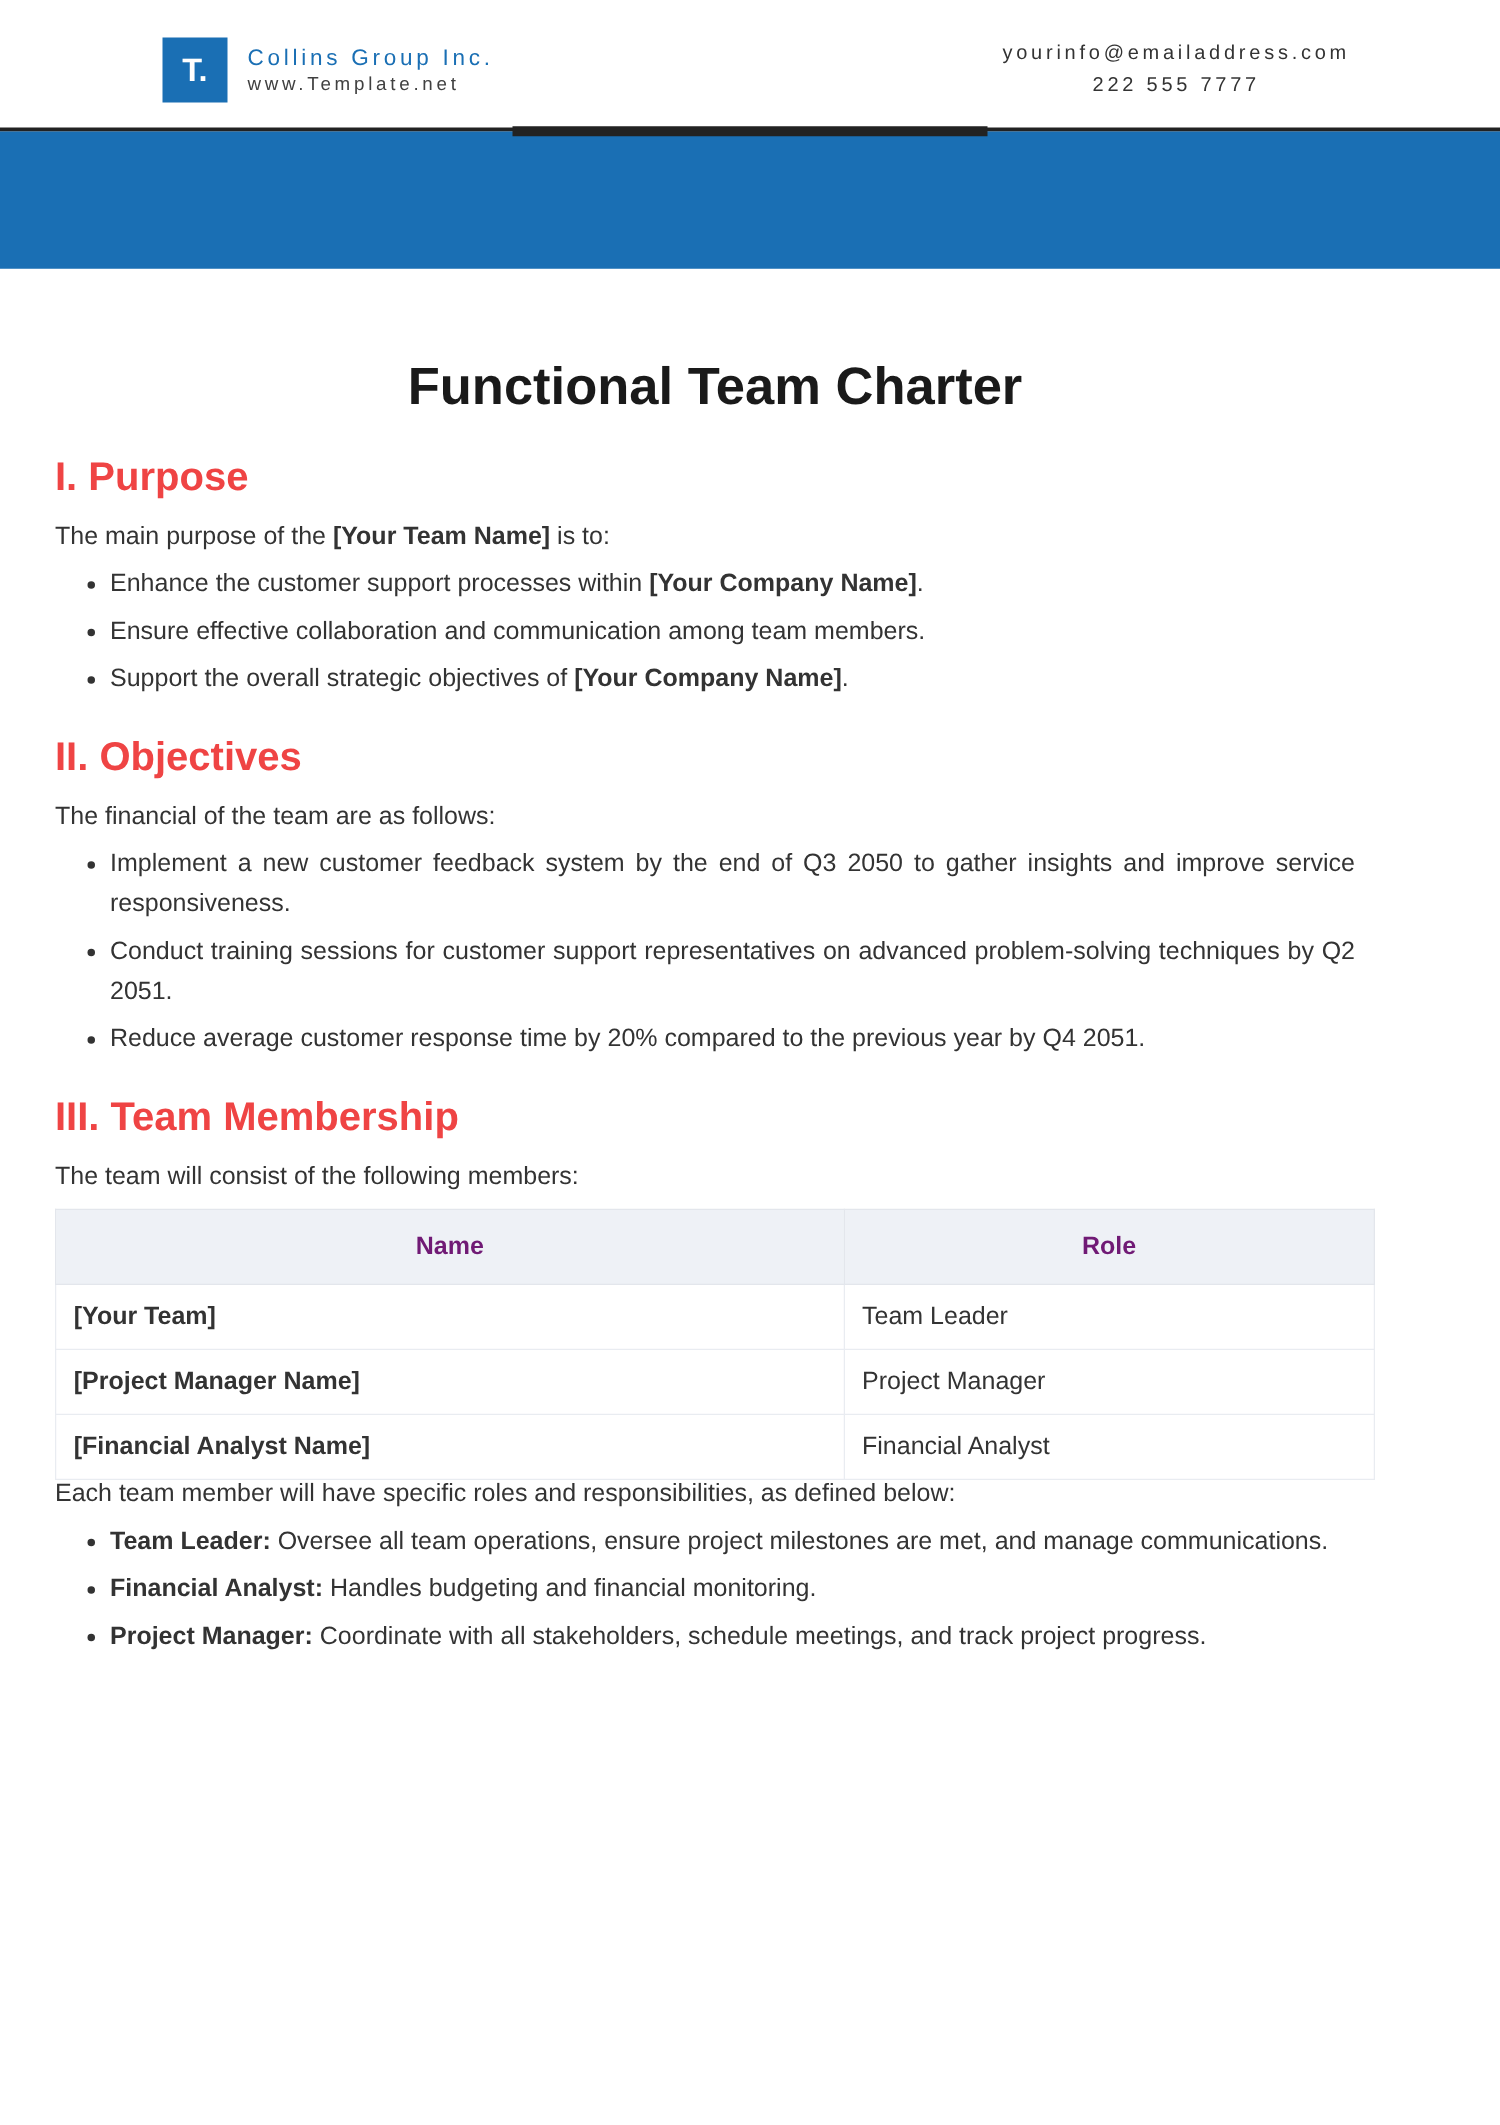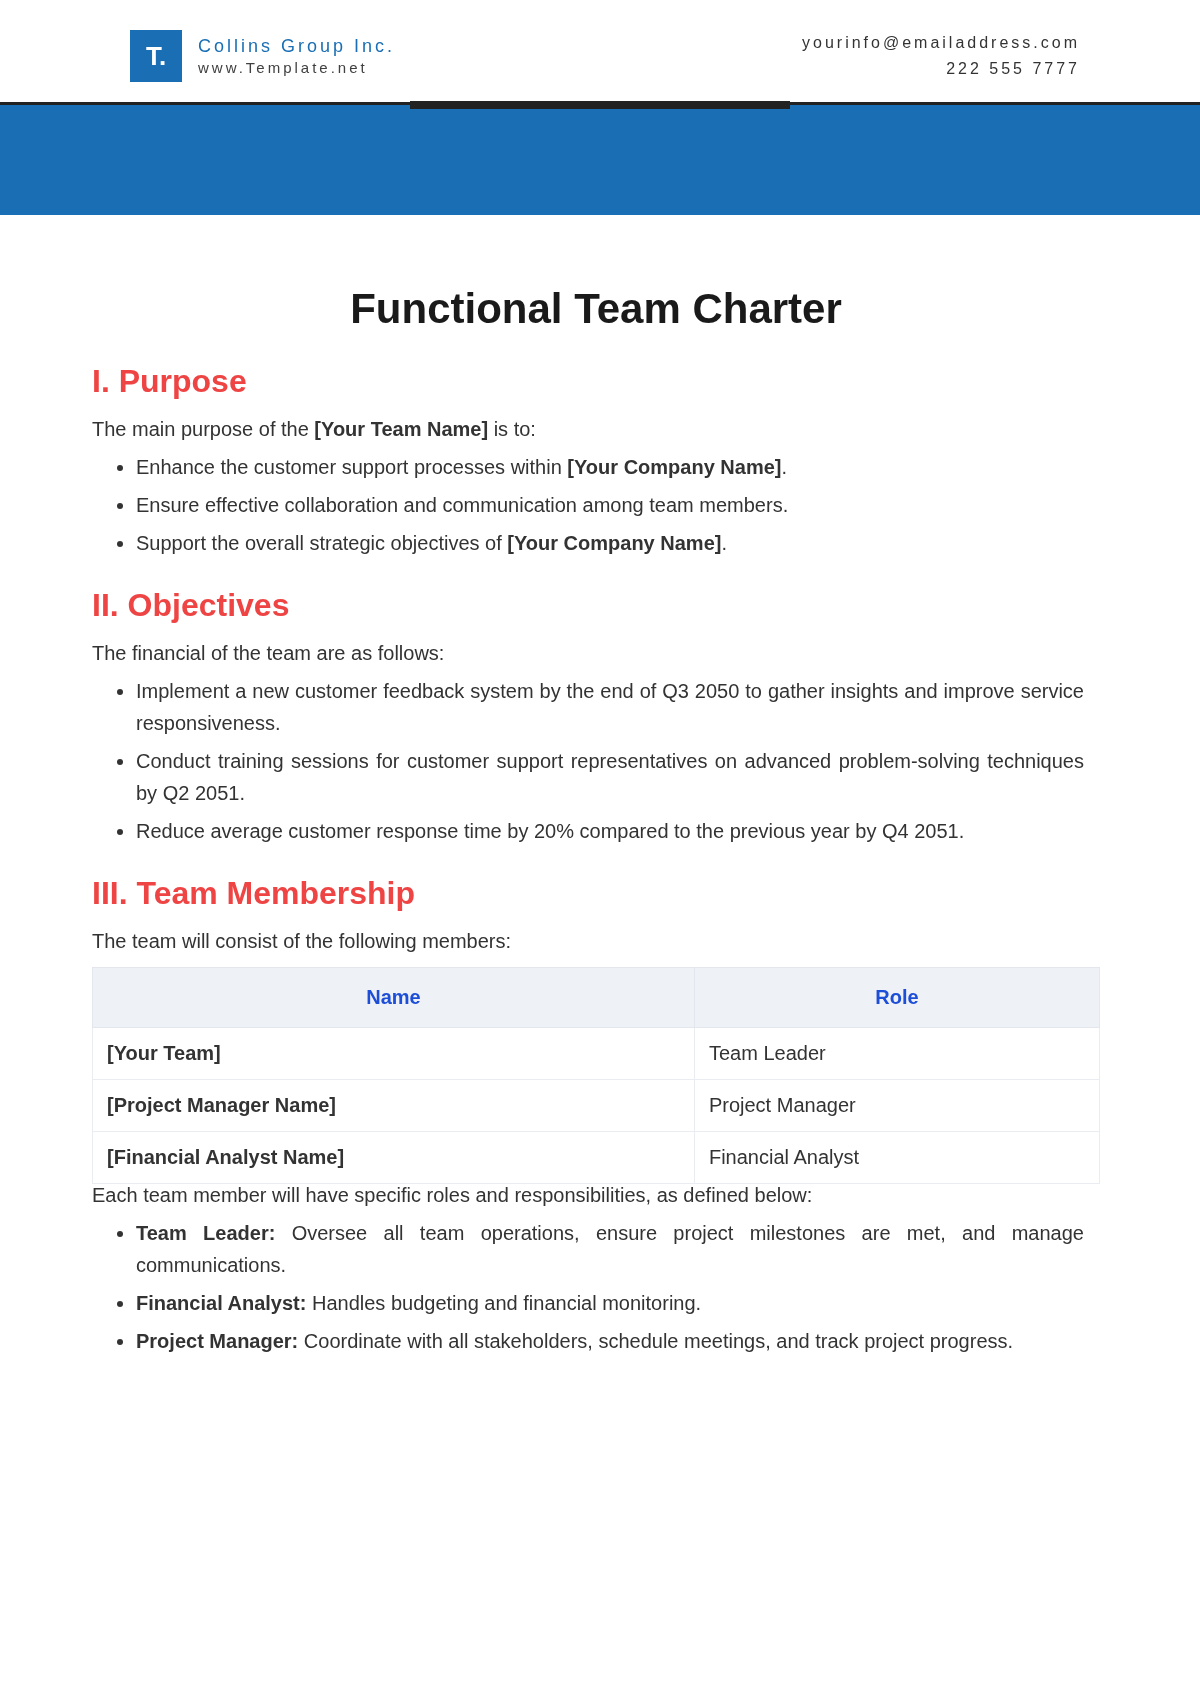--- a/index.html
+++ b/index.html
@@ -37,21 +37,21 @@
     font-weight: normal;
     letter-spacing: 3px;
     font-size: 18px;
   }
   .company-url {
     color: #404040;
     letter-spacing: 3px;
     font-size: 15px;
   }
   .contact-block {
-    text-align: right;
+    text-align: center;
     color: #333;
     letter-spacing: 3px;
     font-size: 16px;
     line-height: 1.6;
   }
   .divider-line {
     border-top: 3px solid #222;
     margin: 0 0 0 0;
     position: relative;
   }
@@ -63,21 +63,21 @@
     width: 380px;
     height: 8px;
     background: #222;
   }
   .blue-band {
     background: #1a6fb4;
     height: 110px;
     width: 100%;
   }
   .content {
-    padding: 70px 100px 40px 92px;
+    padding: 70px 100px 40px 44px;
   }
   .doc-title {
     text-align: center;
     font-size: 42px;
     font-weight: bold;
     margin-bottom: 30px;
     color: #1a1a1a;
   }
   h2.section {
     font-size: 32px;
@@ -106,21 +106,21 @@
   }
   .bold { font-weight: bold; }
   table.members {
     width: 100%;
     border-collapse: collapse;
     margin-top: 14px;
     font-size: 20px;
   }
   table.members th {
     background: #eef1f6;
-    color: #1d4ed8;
+    color: #701a75;
     font-weight: 600;
     padding: 18px 14px;
     text-align: center;
     border: 1px solid #e3e6ec;
   }
   table.members td {
     padding: 14px 14px;
     border: 1px solid #e9ecf1;
     color: #333;
   }

